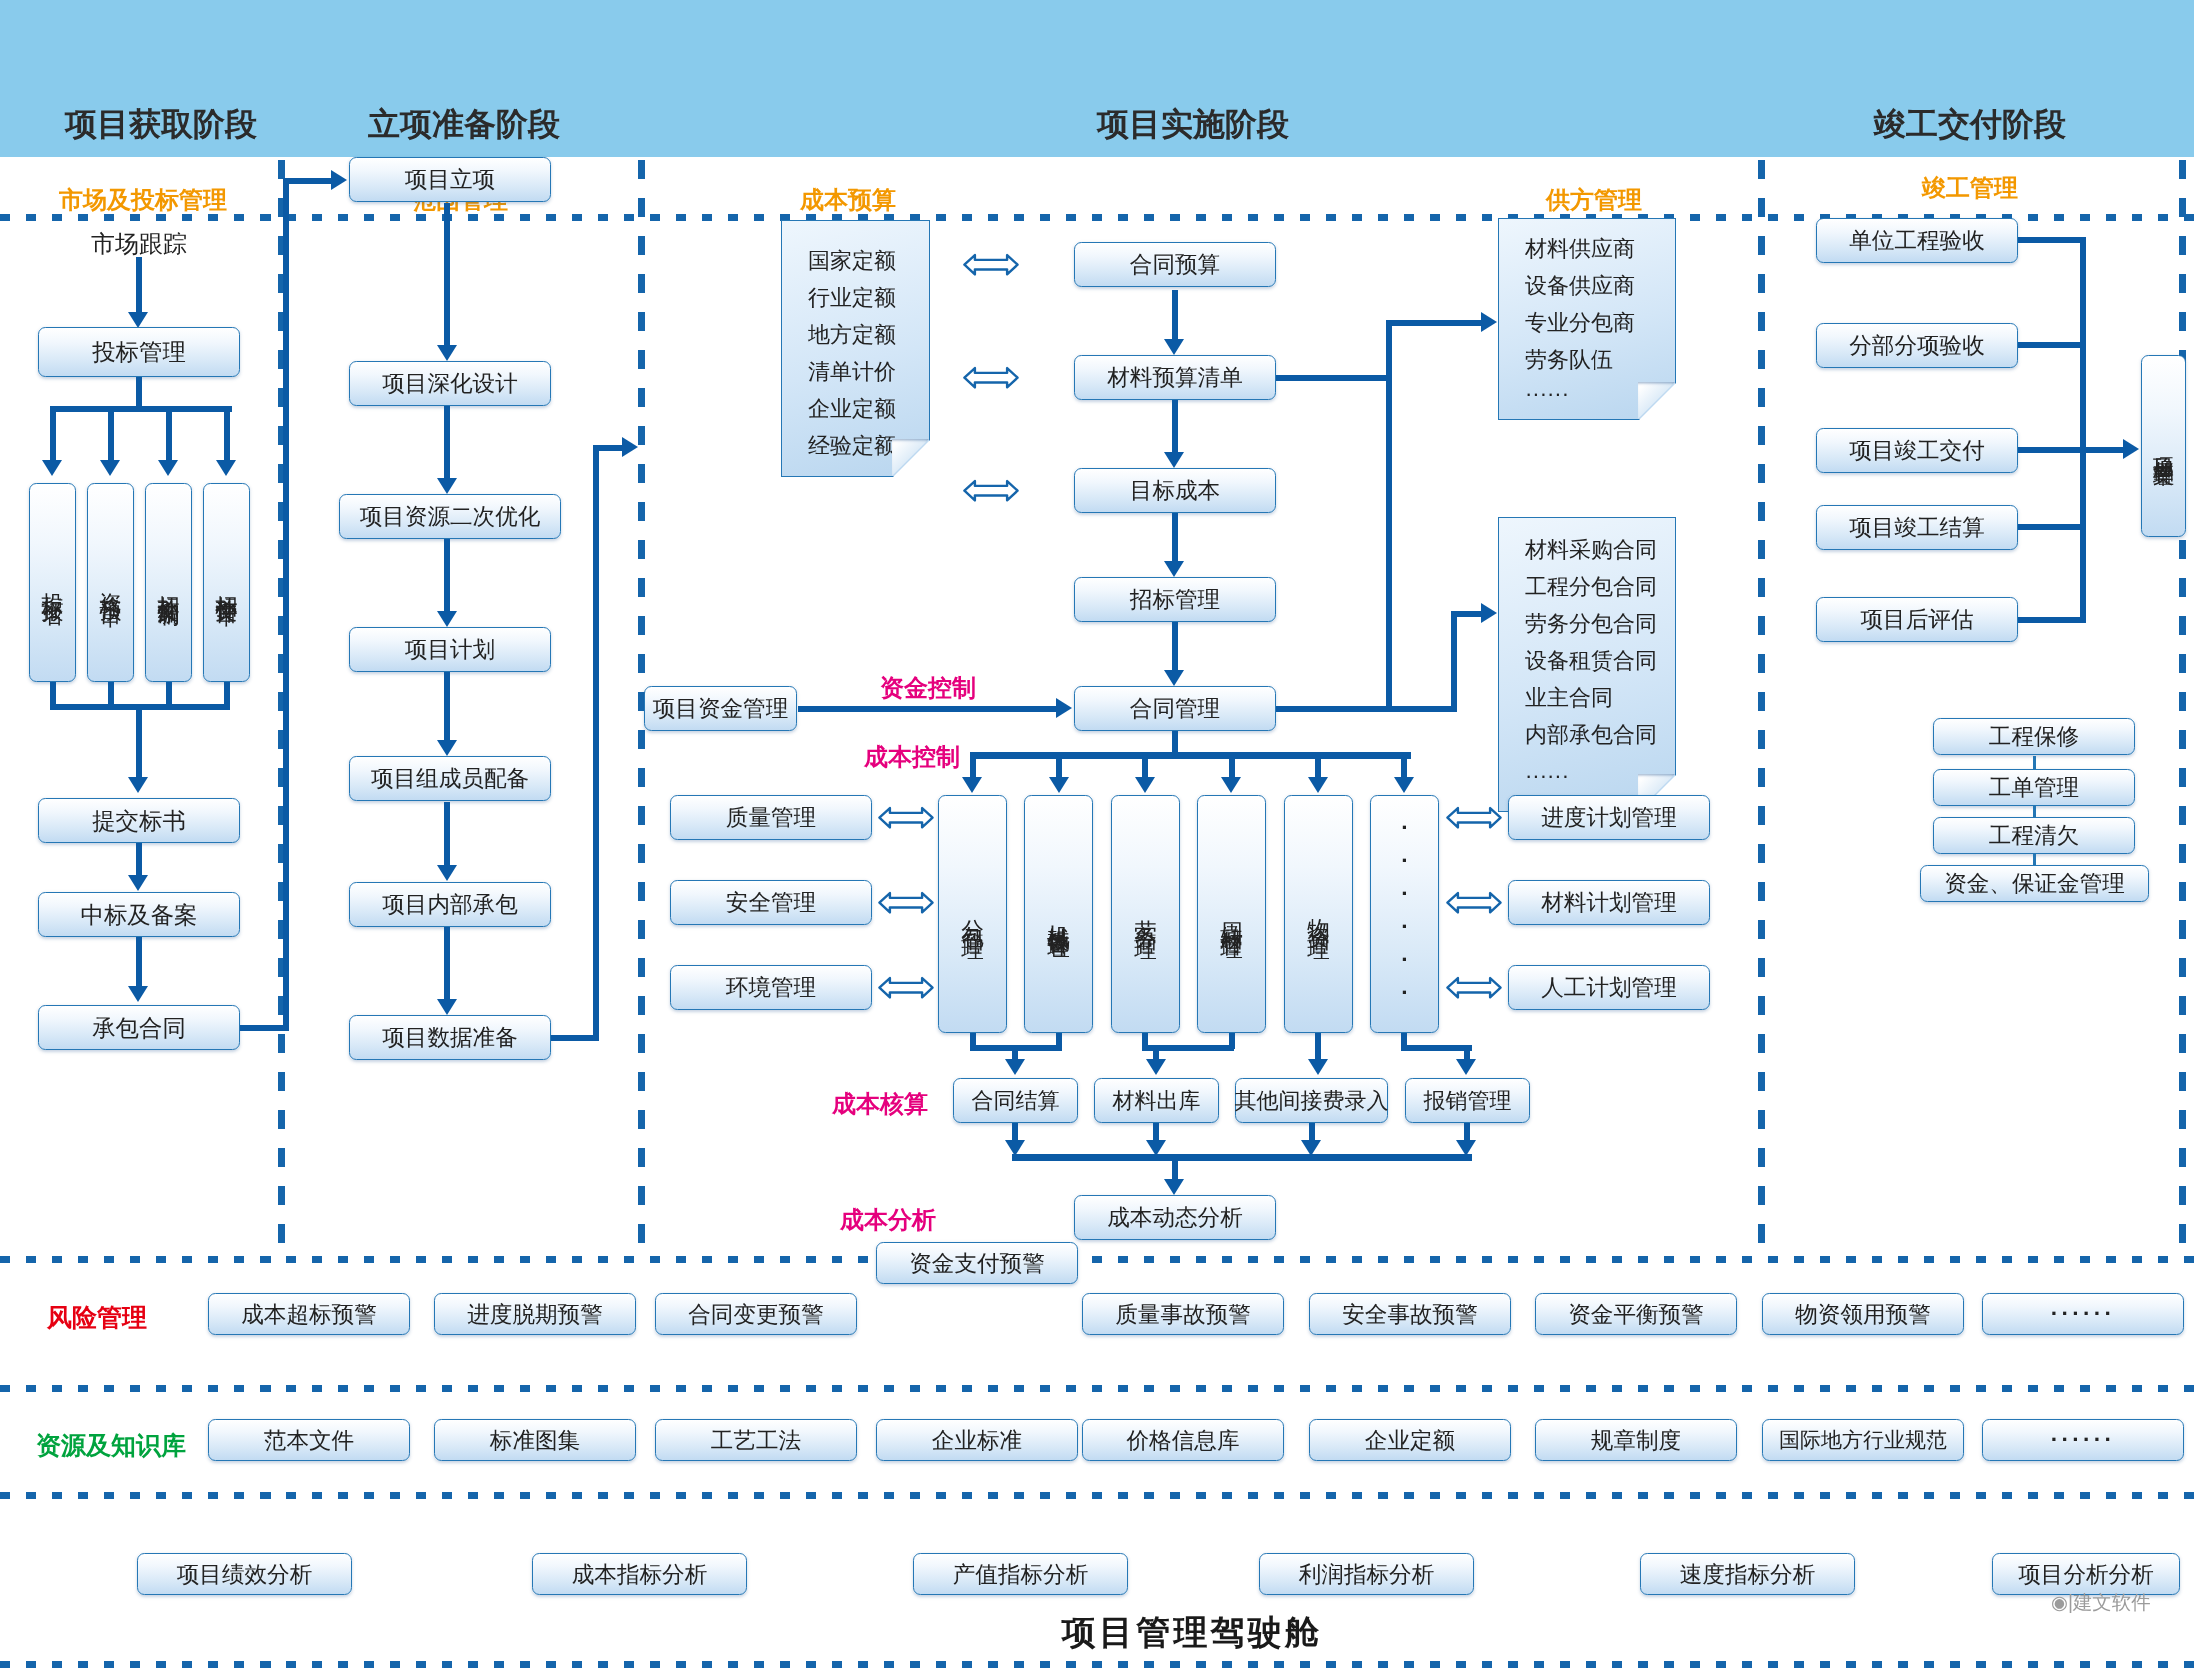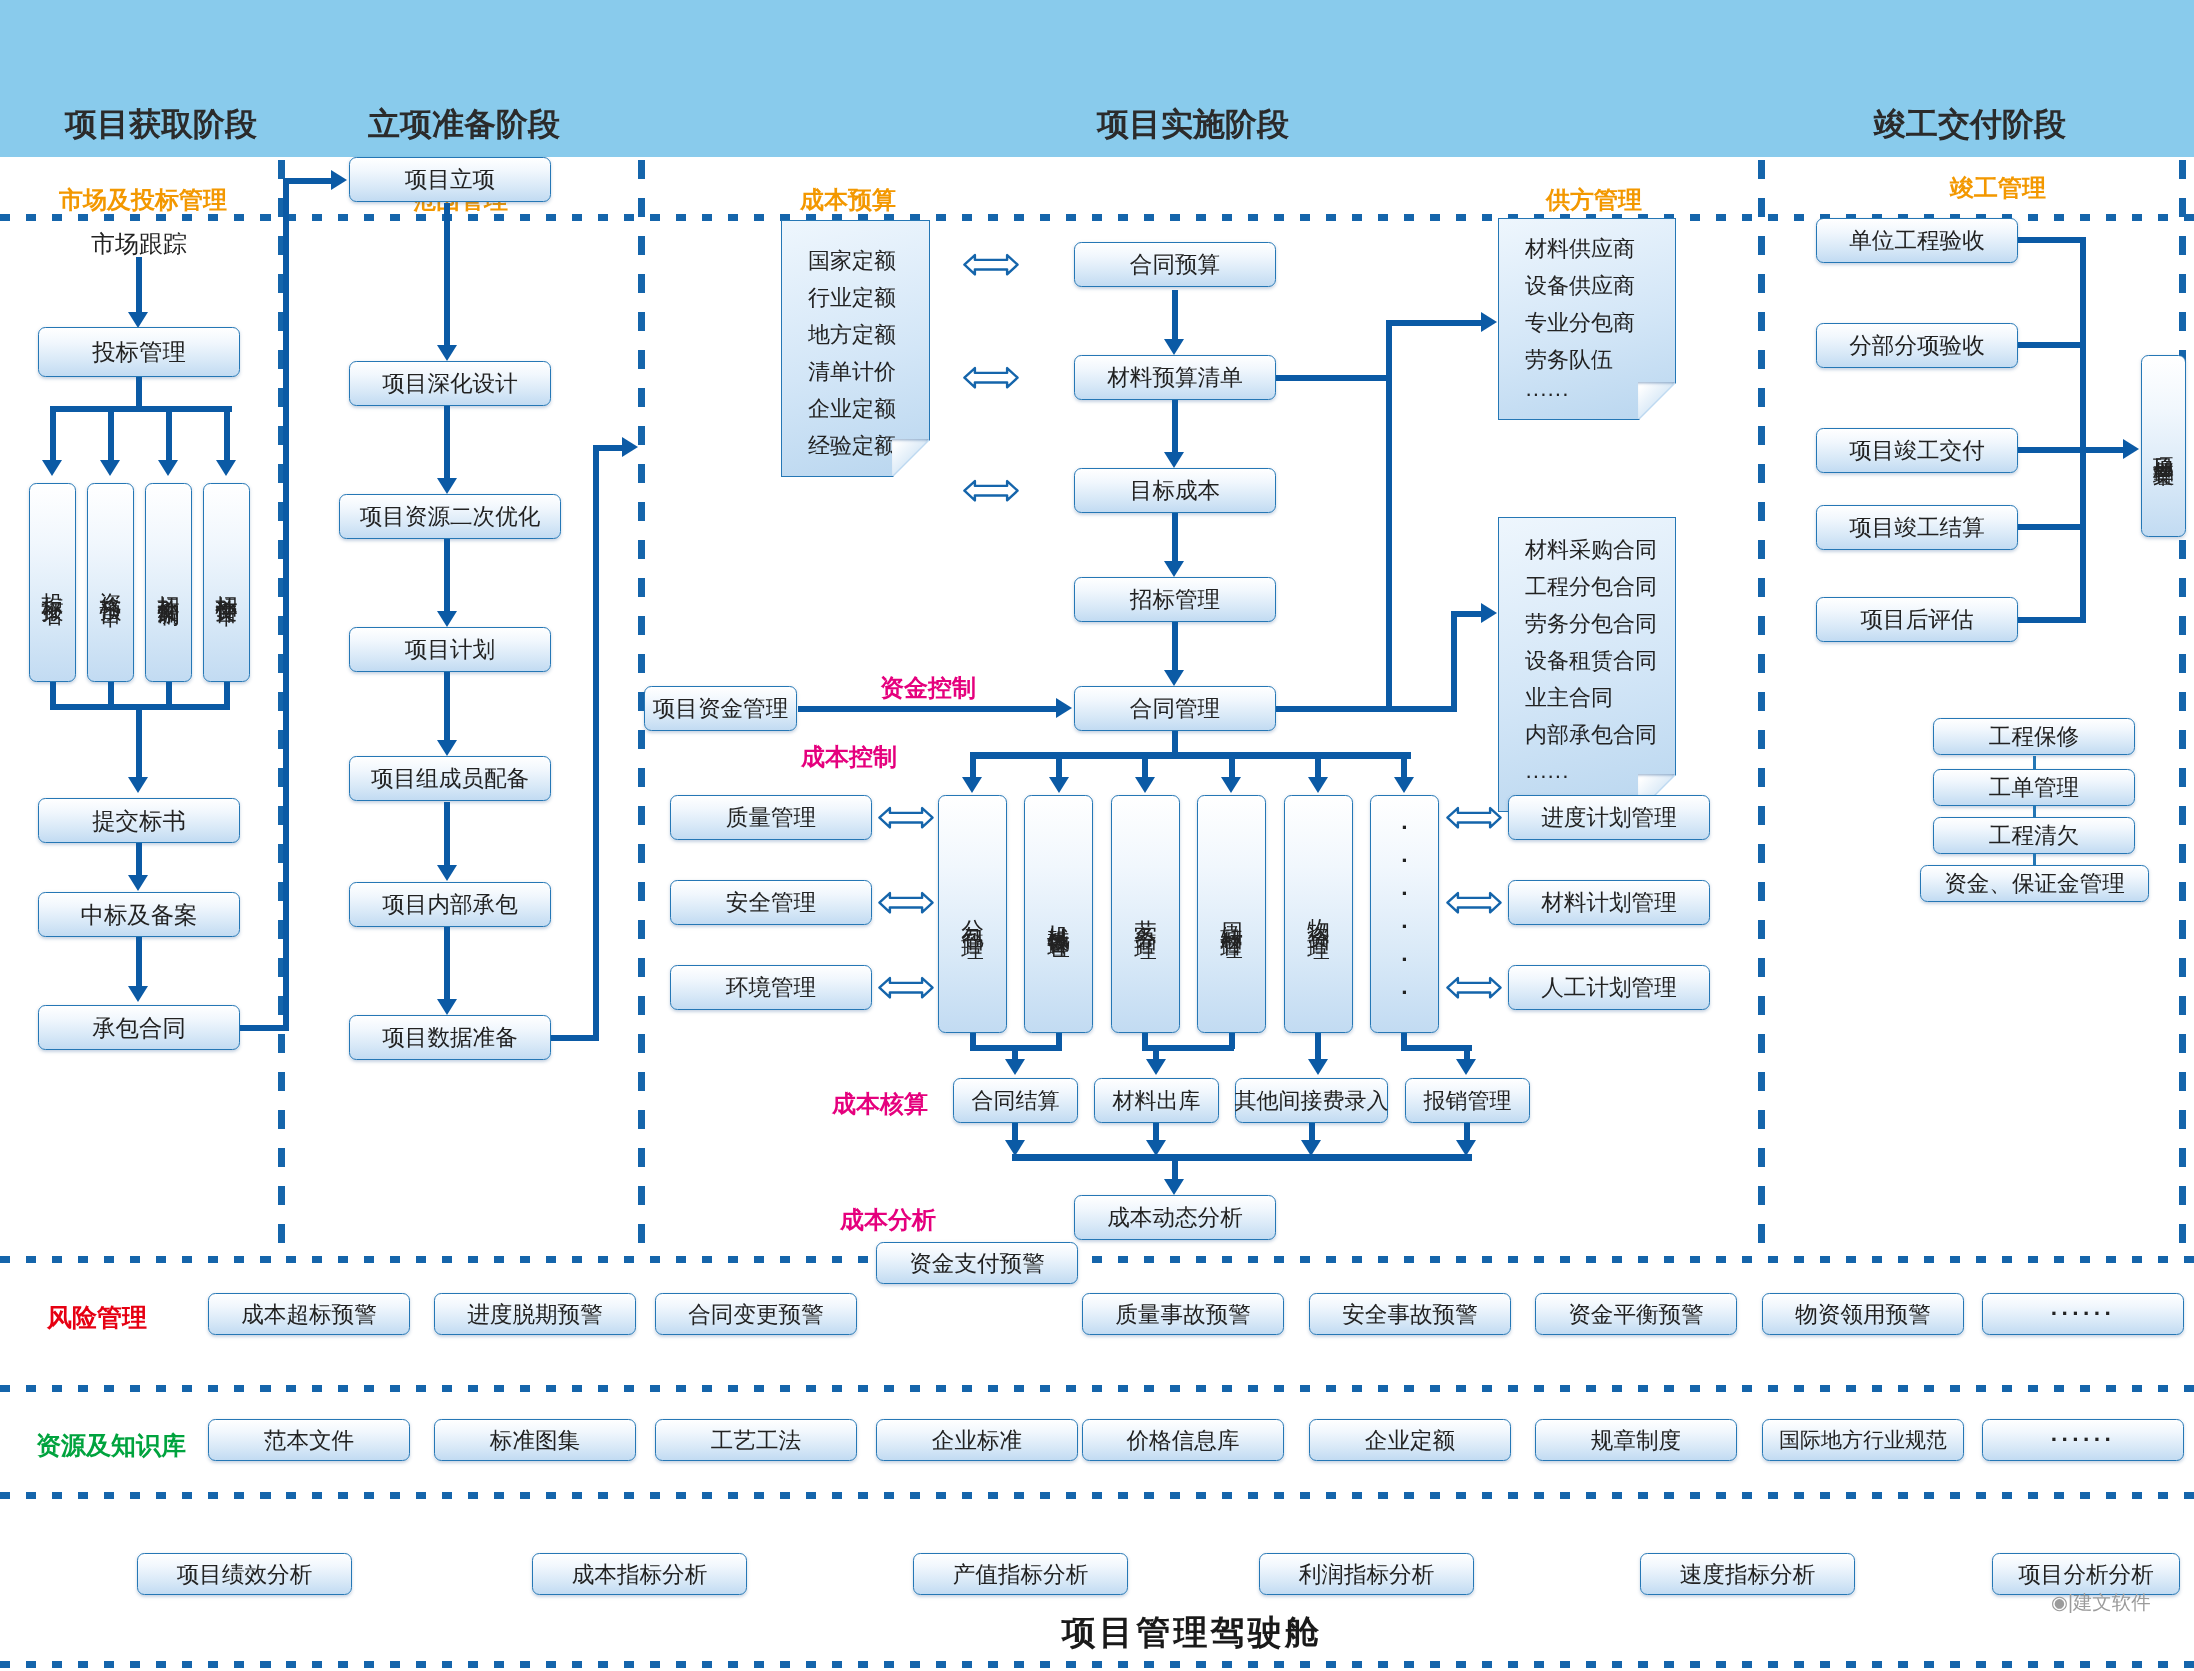--- a/index.html
+++ b/index.html
@@ -51,21 +51,21 @@
   <div class="band"></div>
   <div class="phase" style="left:161px;">项目获取阶段</div>
   <div class="phase" style="left:464px;">立项准备阶段</div>
   <div class="phase" style="left:1193px;">项目实施阶段</div>
   <div class="phase" style="left:1970px;">竣工交付阶段</div>
 
   <div class="lbl orange" style="left:143px;top:184px;">市场及投标管理</div>
   <div class="lbl orange" style="left:460px;top:184px;">范围管理</div>
   <div class="lbl orange" style="left:848px;top:184px;">成本预算</div>
   <div class="lbl orange" style="left:1594px;top:184px;">供方管理</div>
-  <div class="lbl orange" style="left:1970px;top:172px;margin-left:28px;">竣工管理</div>
+  <div class="lbl orange" style="left:1970px;top:172px;">竣工管理</div>
 
   <div class="doth" style="left:0;top:214px;width:2194px;"></div>
   <div class="doth" style="left:0;top:1256px;width:2194px;"></div>
   <div class="doth" style="left:0;top:1385px;width:2194px;"></div>
   <div class="doth" style="left:0;top:1492px;width:2194px;"></div>
   <div class="doth" style="left:0;top:1661px;width:2194px;"></div>
 
   <div class="dashv" style="left:278px;top:160px;height:1096px;"></div>
   <div class="dashv" style="left:638px;top:160px;height:1096px;"></div>
   <div class="dashv" style="left:1758px;top:160px;height:1096px;"></div>
@@ -198,21 +198,21 @@
 
   <div class="hl" style="left:1276px;top:706px;width:181px;height:5.7px;"></div>
   <div class="hl" style="left:1276px;top:375px;width:116px;height:5.7px;"></div>
   <div class="vl" style="left:1386px;top:323px;width:5.7px;height:389px;"></div>
   <div class="hl" style="left:1386px;top:320px;width:97px;height:5.7px;"></div>
   <div class="ah ahr" style="left:1481px;top:312px;"></div>
   <div class="vl" style="left:1451px;top:614px;width:5.7px;height:98px;"></div>
   <div class="hl" style="left:1451px;top:611px;width:32px;height:5.7px;"></div>
   <div class="ah ahr" style="left:1481px;top:603px;"></div>
 
-  <div class="lbl pink" style="left:849px;top:741px;font-family:Liberation Serif, serif;">成本控制</div>
+  <div class="lbl pink" style="left:912px;top:741px;font-family:Liberation Serif, serif;">成本控制</div>
   <div class="vl" style="left:1172px;top:731px;width:5.7px;height:24px;"></div>
   <div class="hl" style="left:970px;top:752px;width:441px;height:6.5px;"></div>
   <div class="vl" style="left:970px;top:757px;width:5.7px;height:21px;"></div>
   <div class="vl" style="left:1056px;top:757px;width:5.7px;height:21px;"></div>
   <div class="vl" style="left:1142px;top:757px;width:5.7px;height:21px;"></div>
   <div class="vl" style="left:1229px;top:757px;width:5.7px;height:21px;"></div>
   <div class="vl" style="left:1315px;top:757px;width:5.7px;height:21px;"></div>
   <div class="vl" style="left:1401px;top:757px;width:5.7px;height:21px;"></div>
   <div class="ah ahd" style="left:962px;top:777px;"></div>
   <div class="ah ahd" style="left:1049px;top:777px;"></div>

